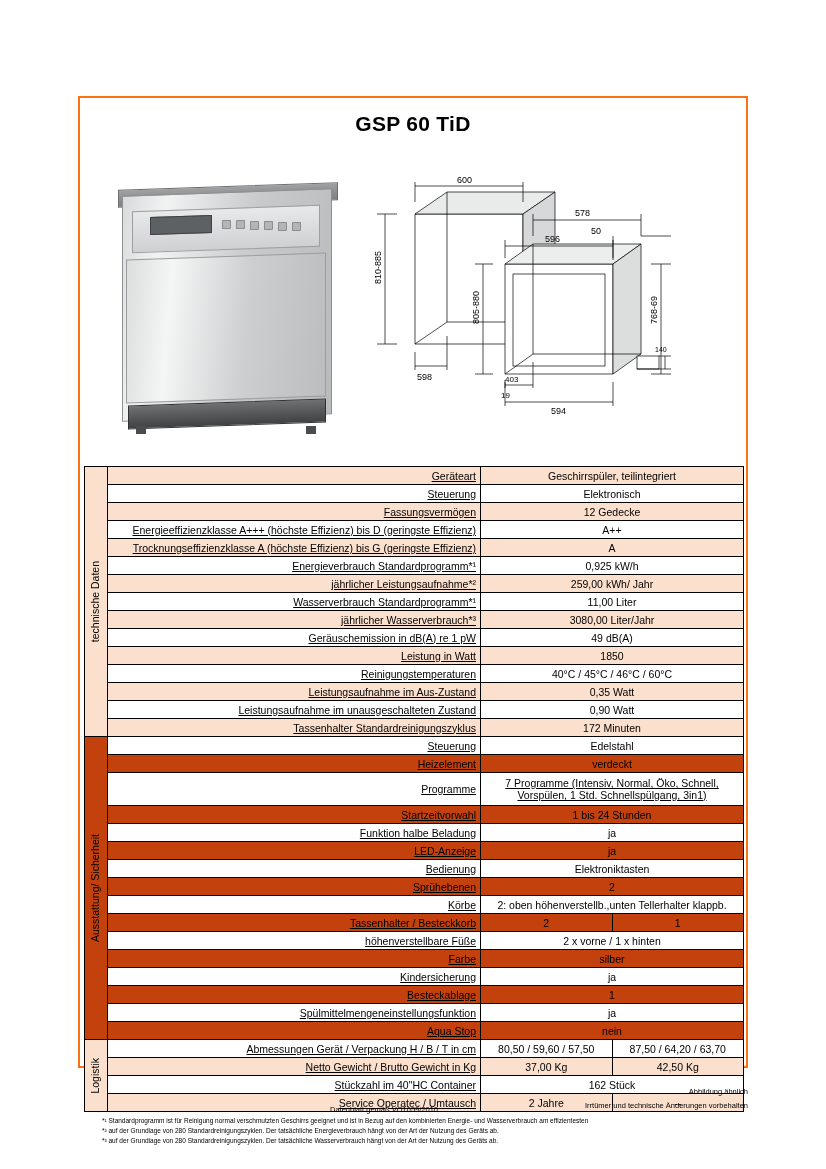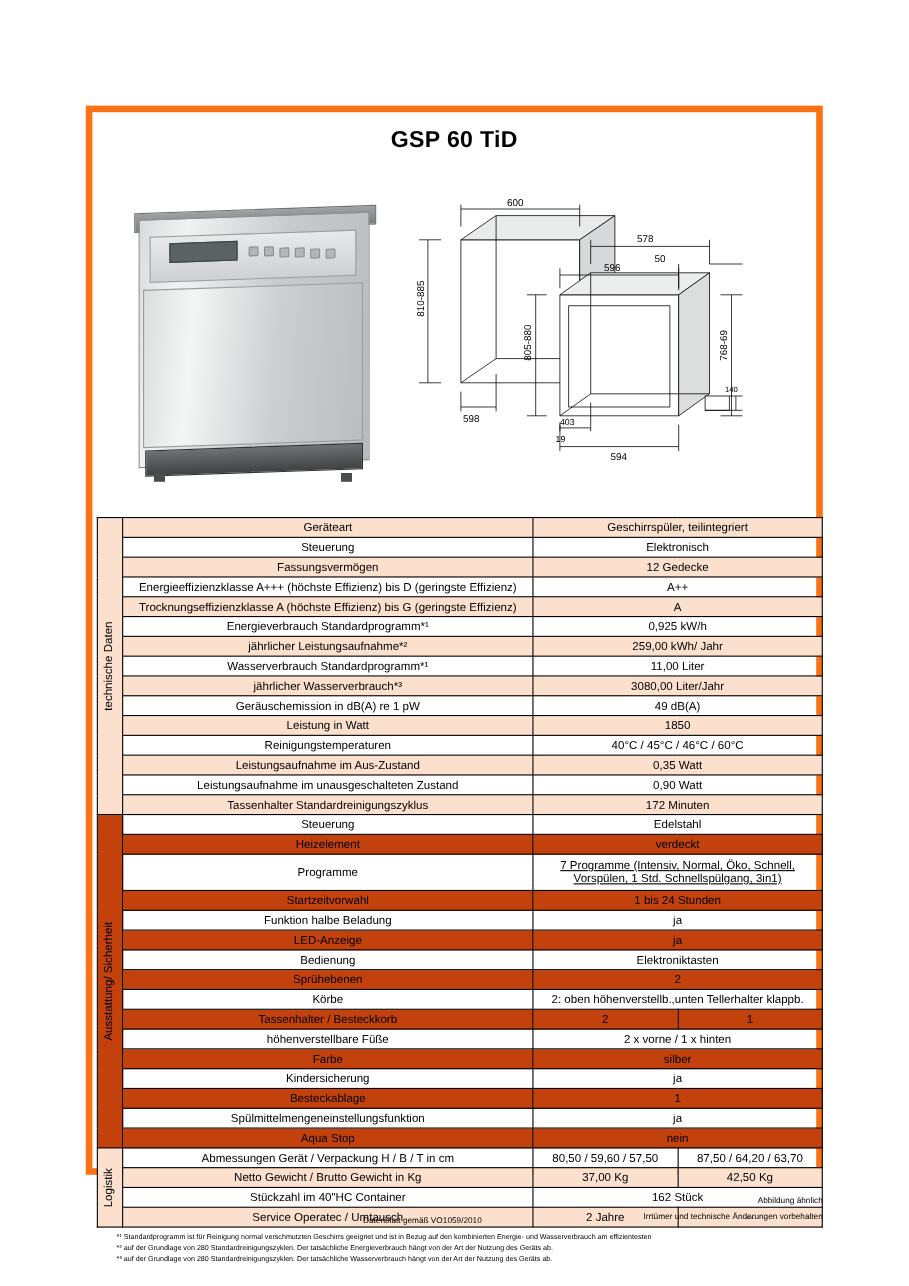--- a/index.html
+++ b/index.html
@@ -14,21 +14,21 @@
     color: #000;
     position: relative;
     overflow: hidden;
   }
   .sheet {
     position: absolute;
     left: 78px;
     top: 96px;
     width: 670px;
     height: 972px;
-    border: 6px solid #f97316;
+    border: 2px solid #f97316;
     box-sizing: border-box;
   }
   .title {
     text-align: center;
     font-size: 21px;
     font-weight: bold;
     margin-top: 14px;
     letter-spacing: 0.3px;
   }
 
@@ -139,21 +139,21 @@
     vertical-align: middle;
     padding: 0;
     font-size: 10px;
   }
   td.cat span {
     display: block;
     writing-mode: vertical-rl;
     transform: rotate(180deg);
     white-space: nowrap;
   }
-  td.lbl { width: 364px; text-align: center; }
+  td.lbl { width: 364px; text-align: right; text-decoration: underline; }
   td.val { text-align: center; }
   .band-a { background: #fbe0ce; }
   .band-b { background: #c2410c; }
 
   .footnotes {
     margin: 4px 6px 0 22px;
     font-size: 6.5px;
     line-height: 1.5;
   }
 

